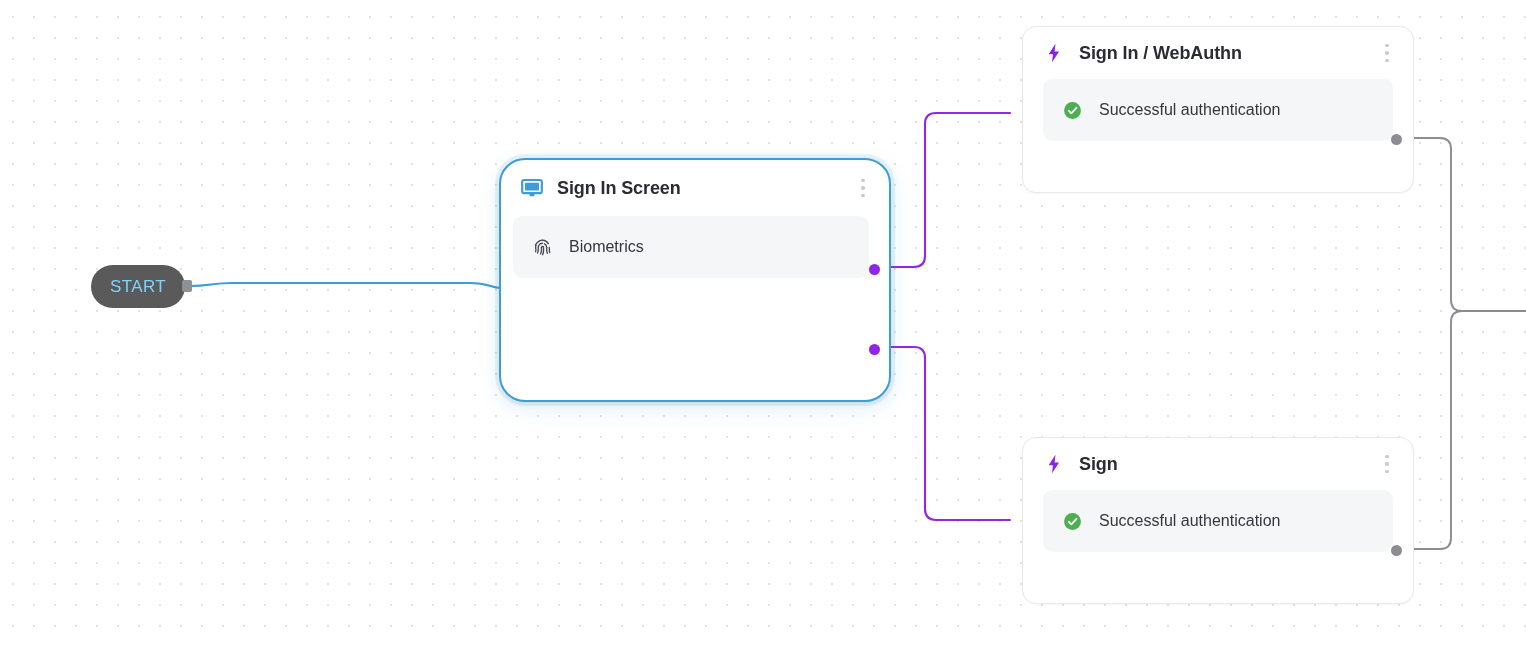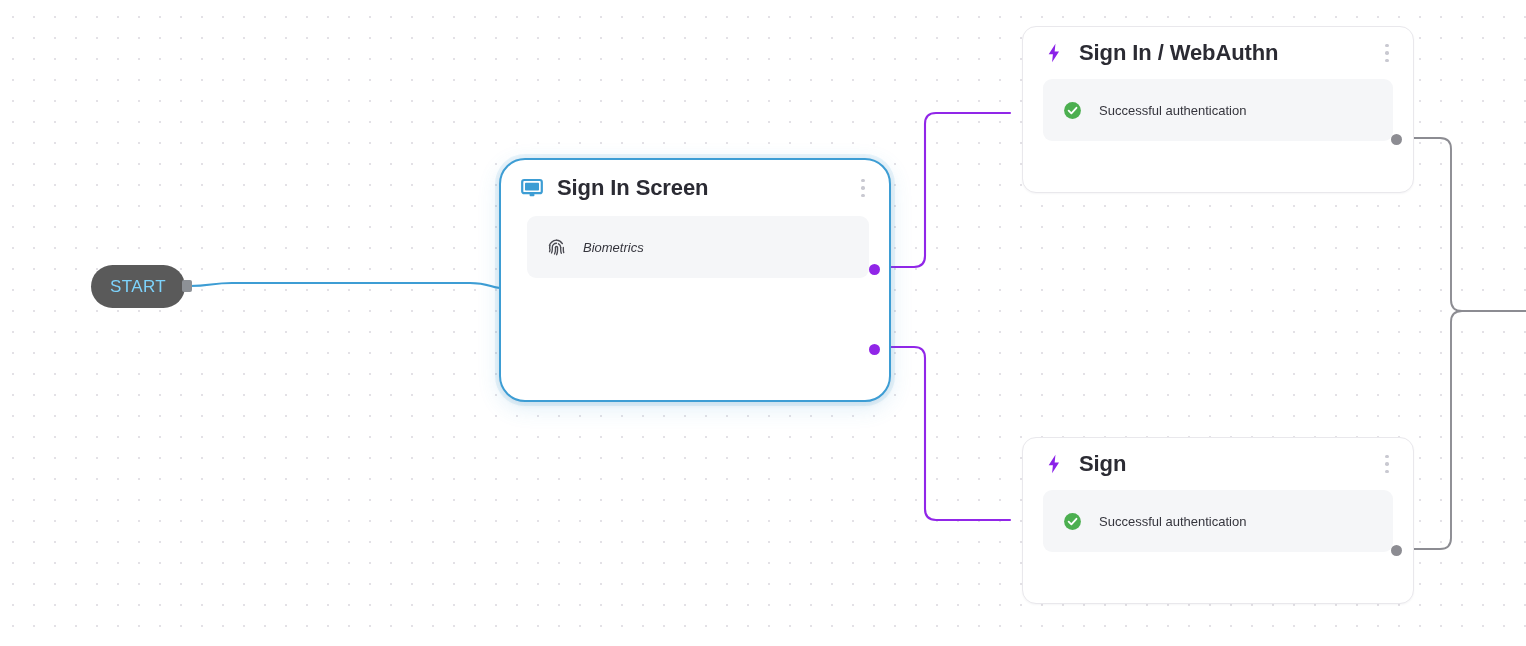--- a/index.html
+++ b/index.html
@@ -62,21 +62,21 @@
 
   .node-header {
     display:flex; align-items:center;
     height:52px;
     padding:0 16px 0 18px;
   }
   .node-header .hdr-icon { flex:0 0 auto; display:flex; align-items:center; justify-content:center; width:26px; height:26px; }
   .node-title {
     flex:1 1 auto;
     margin-left:12px;
-    font-size:22px;
+    font-size:18px;
     font-weight:bold;
     color:#2b2b33;
     letter-spacing:-0.1px;
     white-space:nowrap;
   }
   .kebab {
     flex:0 0 auto;
     display:flex; flex-direction:column; align-items:center; justify-content:center;
     gap:4px; width:20px; height:26px;
   }
@@ -88,31 +88,31 @@
     height:62px;
     background:#f5f6f8;
     border-radius:9px;
     padding:0 18px;
     margin-top:6px;
   }
   .node-row:first-child { margin-top:0; }
   .row-icon { flex:0 0 auto; width:22px; height:22px; display:flex; align-items:center; justify-content:center; }
   .row-label {
     margin-left:16px;
-    font-size:13px;
+    font-size:16px;
     color:#35353d;
     white-space:nowrap;
   }
 
   
   #node-signin   { left:499px; top:158px;  width:392px; height:244px;border-radius:26px; }
   #node-webauthn { left:1022px; top:26px;  width:392px; height:167px; }
   #node-oauth    { left:1022px; top:437px; width:392px; height:167px; }
 
-  #node-signin .node-body { padding:0 20px 18px 26px;font-style:italic; }
+  #node-signin .node-body { padding:0 20px 18px 12px; }
   #node-signin .node-header { height:56px; }
 
   
   .handle {
     position:absolute;
     width:11px; height:11px;
     border-radius:50%;
   }
   .handle.purple { background:#9126e8; }
   .handle.gray   { background:#8c8c92; }

